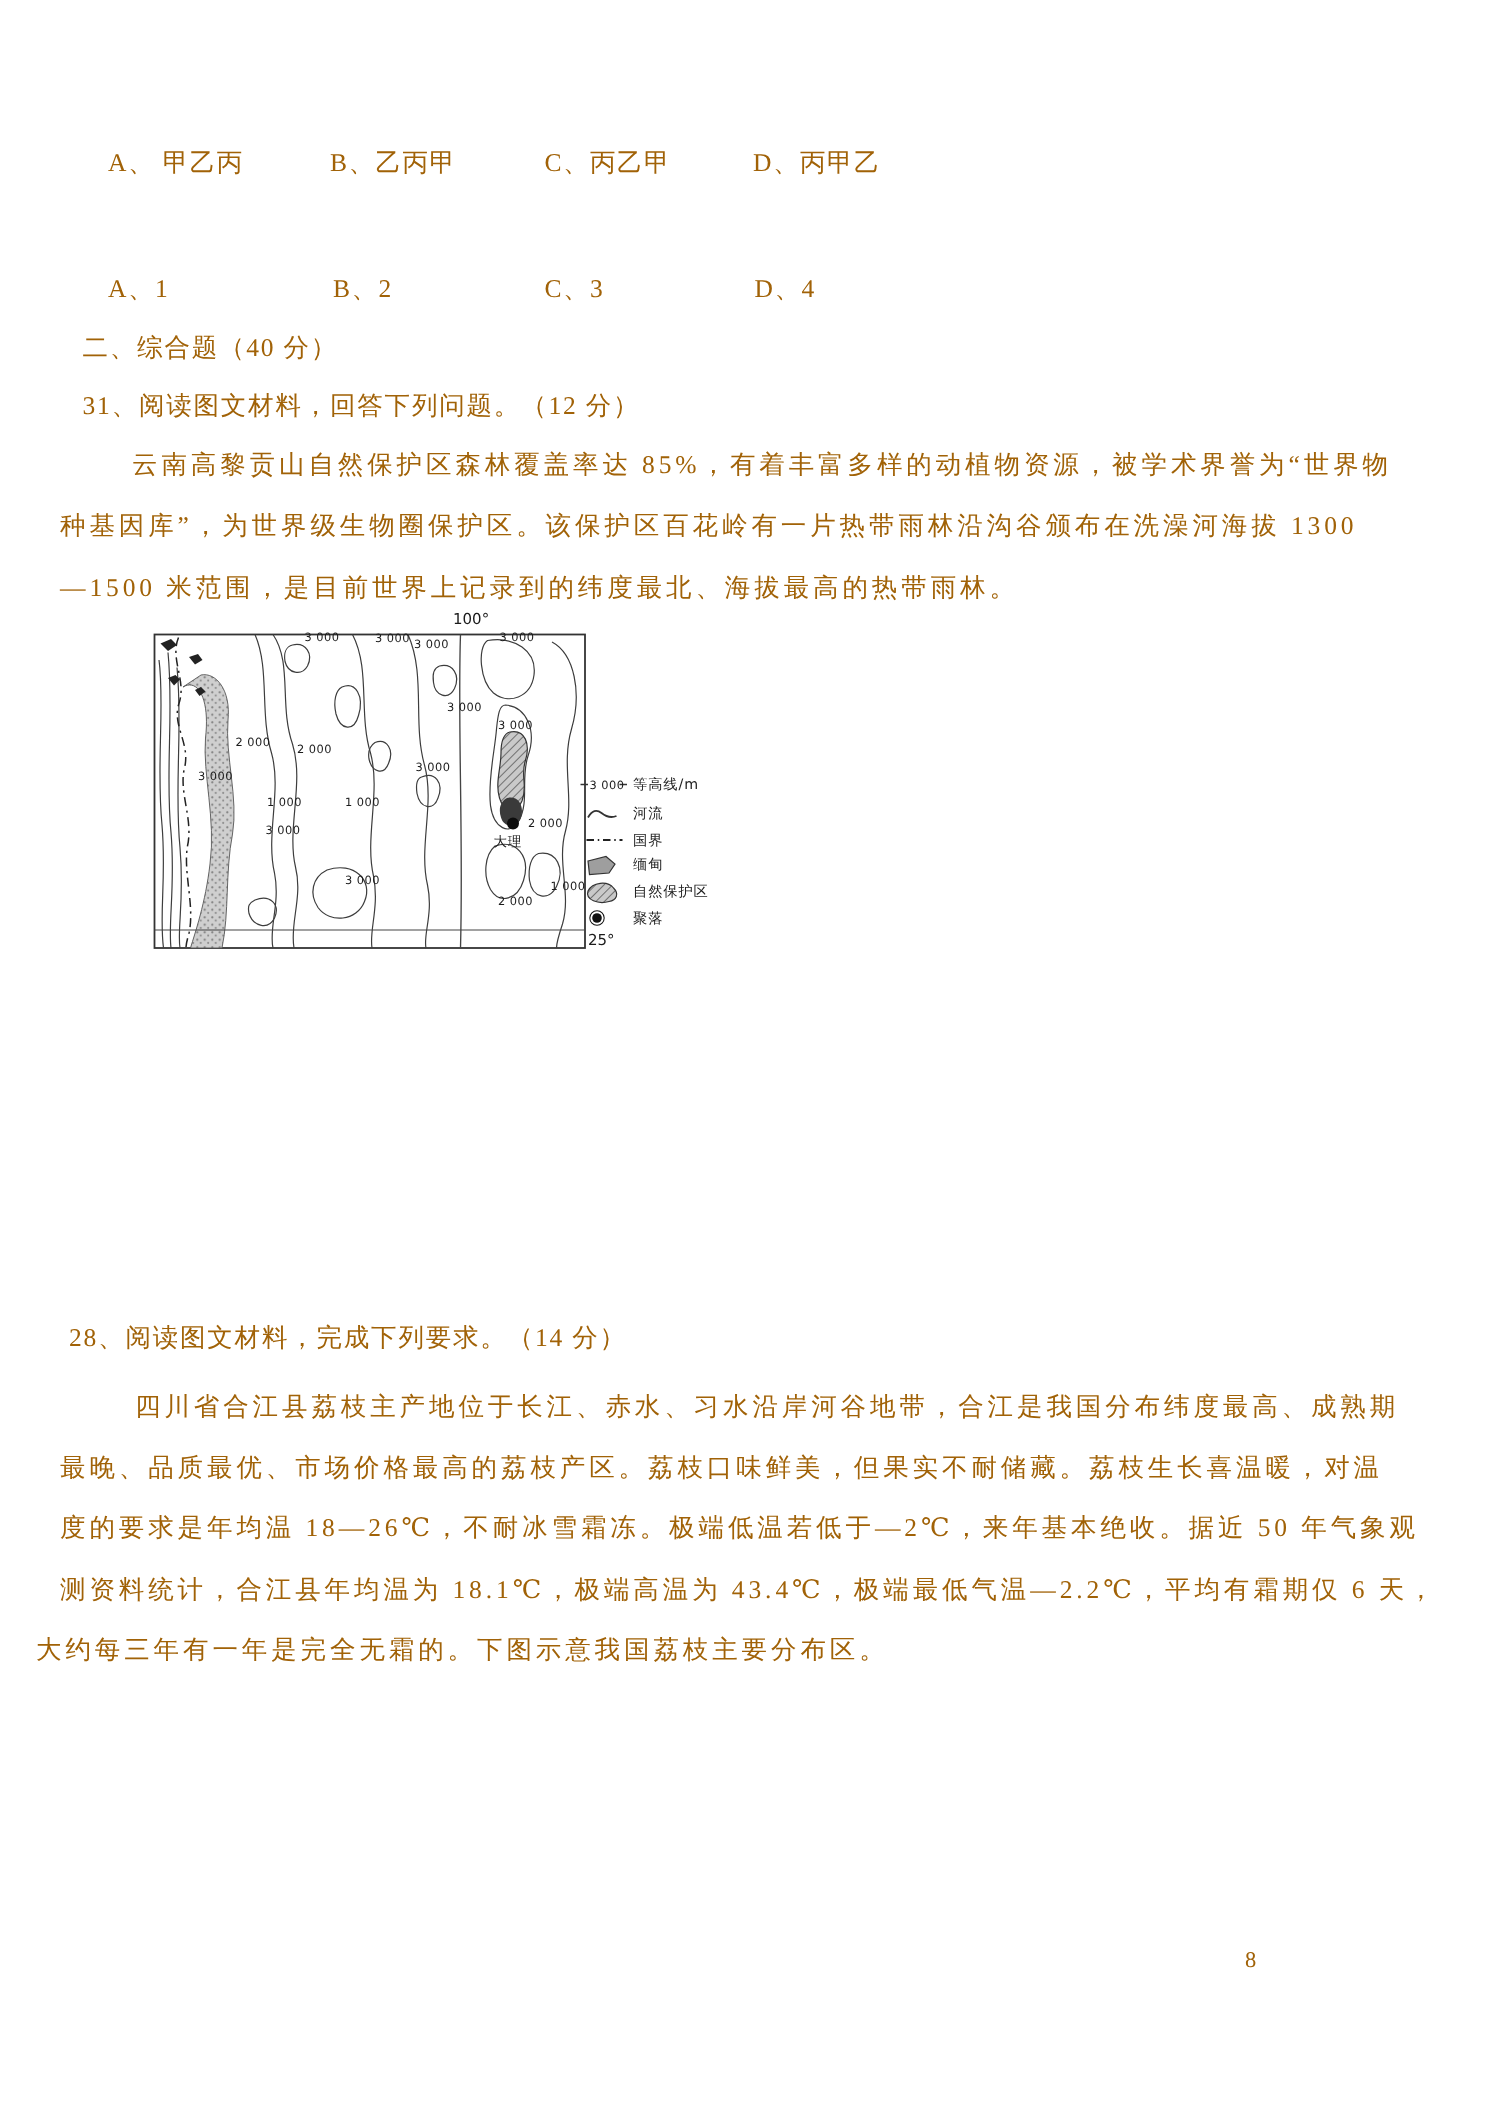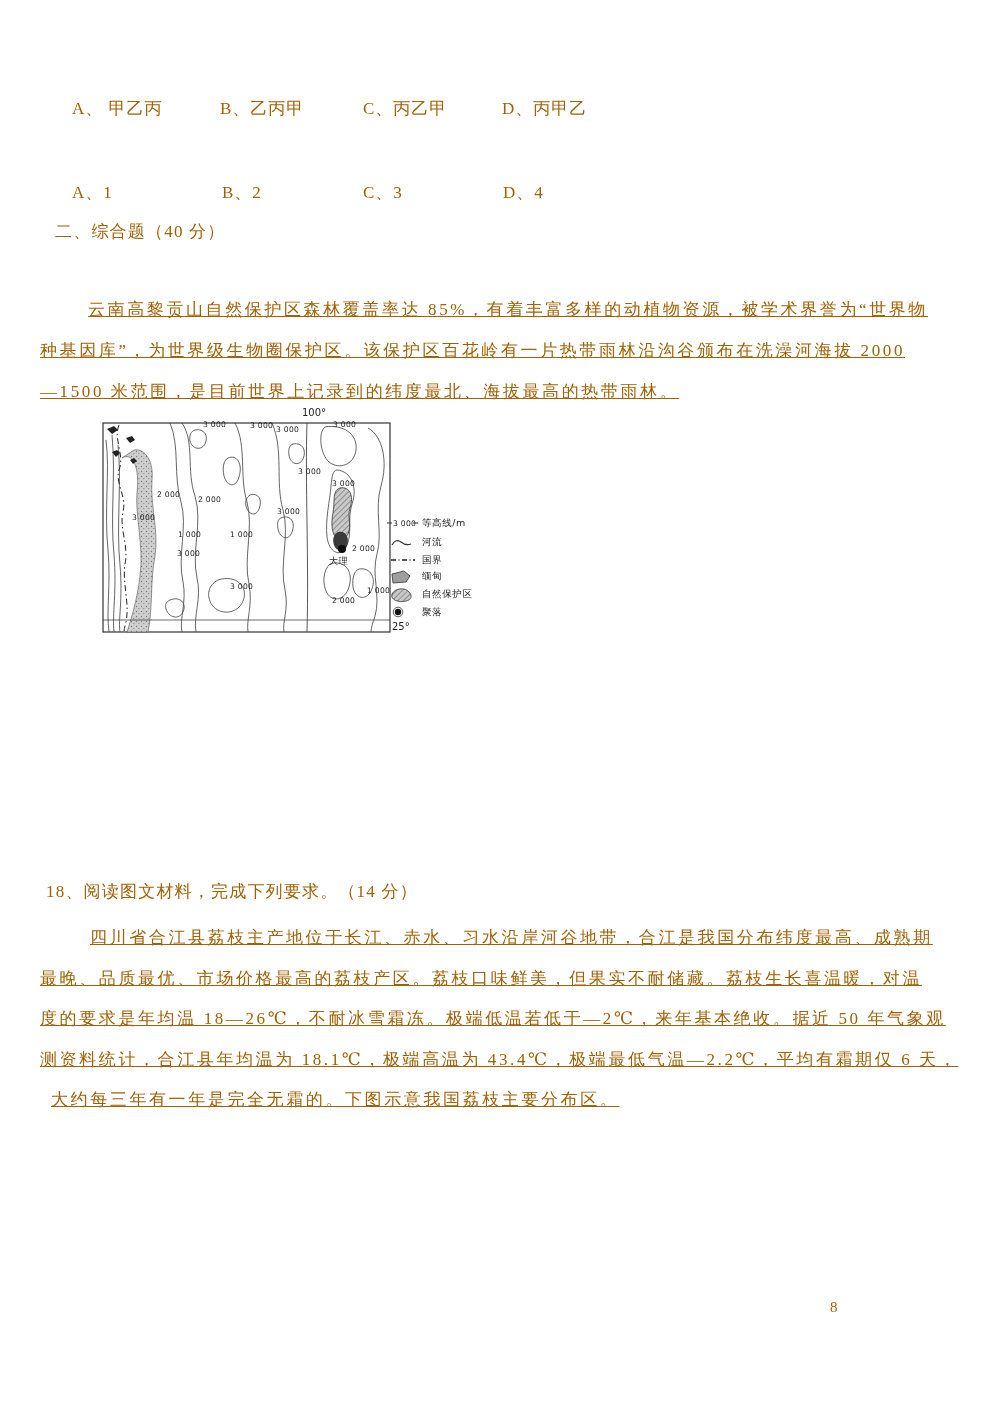--- a/index.html
+++ b/index.html
@@ -2,21 +2,21 @@
 <html><head>
 <meta charset="utf-8">
 <style>
   html,body { margin:0; padding:0; background:#ffffff; }
   .page {
     position:relative; width:992px; height:1403px; background:#ffffff;
     font-family:"Liberation Serif","DejaVu Serif",serif;
     color:#a16207; font-size:17px; overflow:hidden;
   }
   .line { position:absolute; white-space:pre; letter-spacing:1.2px; }
-  .just { letter-spacing:2.6px;text-decoration:underline; }
+  .just { letter-spacing:2.6px; }
   .opt  { position:absolute; white-space:pre; letter-spacing:1px; }
   .pageno { position:absolute; font-size:15px; letter-spacing:0; }
   .mapwrap { position:absolute; left:100px; top:400px; width:425px; height:250px; }
   svg text { font-family:"DejaVu Sans","Liberation Sans",sans-serif; fill:#1c1c1c; }
   svg .ctl { font-size:7.6px; letter-spacing:0.3px; }
   svg .lgd { font-size:9.5px; letter-spacing:0.6px; }
   svg .geo { font-size:10px; }
   svg .stl { font-size:9px; letter-spacing:0.5px; }
   .ctr { fill:none; stroke:#3d3d3d; stroke-width:0.8; }
 </style>
@@ -30,22 +30,23 @@
   <span class="opt" style="left:363px;top:97px">C、丙乙甲</span>
   <span class="opt" style="left:502px;top:97px">D、丙甲乙</span>
 
   <span class="opt" style="left:72px;top:181px">A、1</span>
   <span class="opt" style="left:222px;top:181px">B、2</span>
   <span class="opt" style="left:363px;top:181px">C、3</span>
   <span class="opt" style="left:503px;top:181px">D、4</span>
 
   <div class="line" style="left:55px;top:220px">二、综合题（40 分）</div>
 
+  <div class="line" style="left:55px;top:259px">31、阅读图文材料，回答下列问题。（12 分）</div>
   <div class="line just" style="left:88px;top:298px">云南高黎贡山自然保护区森林覆盖率达 85%，有着丰富多样的动植物资源，被学术界誉为“世界物</div>
-  <div class="line just" style="left:40px;top:339px">种基因库”，为世界级生物圈保护区。该保护区百花岭有一片热带雨林沿沟谷颁布在洗澡河海拔 2000</div>
+  <div class="line just" style="left:40px;top:339px">种基因库”，为世界级生物圈保护区。该保护区百花岭有一片热带雨林沿沟谷颁布在洗澡河海拔 1300</div>
   <div class="line just" style="left:40px;top:380px">—1500 米范围，是目前世界上记录到的纬度最北、海拔最高的热带雨林。</div>
 
   <div class="mapwrap">
     <svg id="map-svg" width="425" height="250" viewBox="0 0 425 250">
       <defs>
         <pattern id="hat" width="4" height="4" patternUnits="userSpaceOnUse" patternTransform="rotate(45)">
           <rect width="4" height="4" fill="#c9c9c9"></rect>
           <line x1="0" y1="0" x2="0" y2="4" stroke="#666" stroke-width="1.2"></line>
         </pattern>
         <pattern id="stip" width="5" height="5" patternUnits="userSpaceOnUse">
@@ -131,21 +132,21 @@
         <text x="322" y="126" class="lgd">等高线/m</text>
         <text x="322" y="145" class="lgd">河流</text>
         <text x="322" y="163" class="lgd">国界</text>
         <text x="322" y="179" class="lgd">缅甸</text>
         <text x="322" y="197" class="lgd">自然保护区</text>
         <text x="322" y="215" class="lgd">聚落</text>
       </svg>
   </div>
 
 
-  <div class="line" style="left:46px;top:880px">18、阅读图文材料，完成下列要求。（14 分）</div>
+  <div class="line" style="left:46px;top:880px">28、阅读图文材料，完成下列要求。（14 分）</div>
   <div class="line just" style="left:90px;top:926px">四川省合江县荔枝主产地位于长江、赤水、习水沿岸河谷地带，合江是我国分布纬度最高、成熟期</div>
   <div class="line just" style="left:40px;top:967px">最晚、品质最优、市场价格最高的荔枝产区。荔枝口味鲜美，但果实不耐储藏。荔枝生长喜温暖，对温</div>
   <div class="line just" style="left:40px;top:1007px">度的要求是年均温 18—26℃，不耐冰雪霜冻。极端低温若低于—2℃，来年基本绝收。据近 50 年气象观</div>
   <div class="line just" style="left:40px;top:1048px">测资料统计，合江县年均温为 18.1℃，极端高温为 43.4℃，极端最低气温—2.2℃，平均有霜期仅 6 天，</div>
-  <div class="line just" style="left:51px;top:1088px">大约每三年有一年是完全无霜的。下图示意我国荔枝主要分布区。</div>
+  <div class="line just" style="left:24px;top:1088px">大约每三年有一年是完全无霜的。下图示意我国荔枝主要分布区。</div>
 
   <div class="pageno" style="left:830px;top:1299px">8</div>
 </div>
 
 </body></html>

